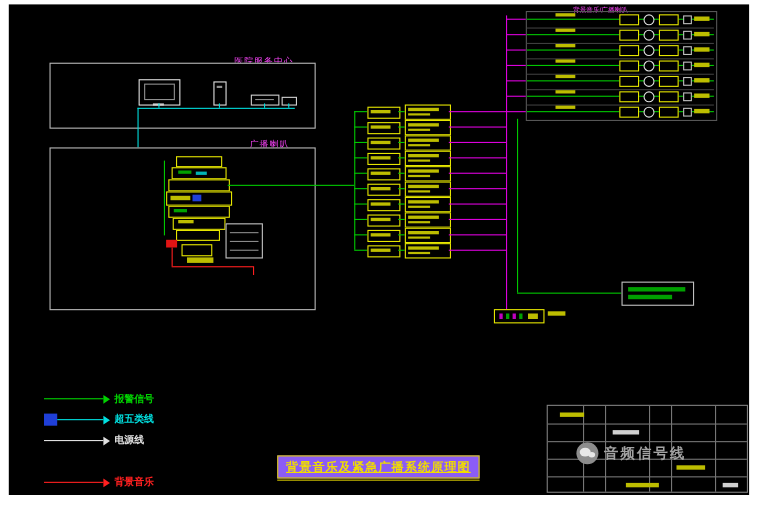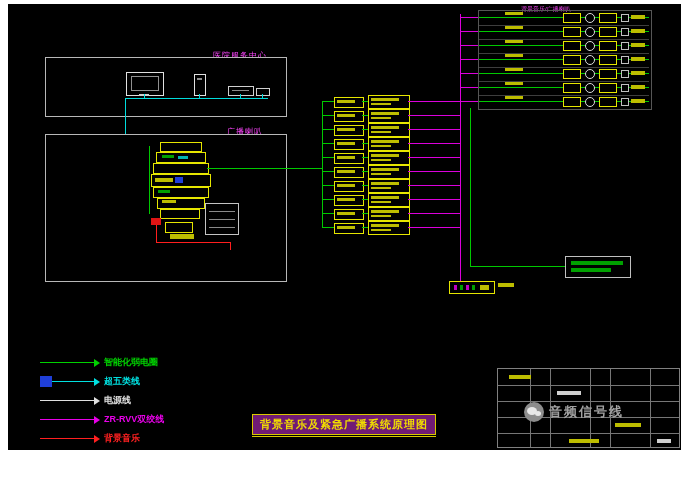--- a/index.html
+++ b/index.html
@@ -35,21 +35,21 @@
   .prow span{position:absolute;}
 
   .arow{position:absolute;left:314px;width:140px;height:13px;}
   .arow span{position:absolute;}
 
   .lrow{position:absolute;left:32px;width:190px;height:13px;}
   .lline{position:absolute;top:6px;height:1px;}
   .larrow{position:absolute;top:3px;width:0;height:0;border:4px solid transparent;border-right-width:0;border-left-width:6px;}
   .ltext{position:absolute;top:0;font-size:9px;font-weight:bold;white-space:nowrap;}
 
-  .dtitle{position:absolute;color:#f0dc00;font-size:11px;font-weight:bold;letter-spacing:1px;border:1px solid #d8c800;padding:2px 7px;white-space:nowrap;background:#701a75;}
+  .dtitle{position:absolute;color:#f0dc00;font-size:11px;font-weight:bold;letter-spacing:1px;border:1px solid #d8c800;padding:2px 7px;white-space:nowrap;background:#8b5cf6;text-decoration:underline;}
 
   .tbframe{position:absolute;border:1px solid #808080;}
   .tbl{position:absolute;background:#767676;}
 
   .wm{position:absolute;display:flex;align-items:center;gap:5px;z-index:9;}
   .wm-logo{width:20px;height:20px;border-radius:50%;background:#8d8d8d;position:relative;display:inline-block;}
   .wm-logo .b1{position:absolute;left:3px;top:5px;width:10px;height:8px;background:#e8e8e8;border-radius:50%;}
   .wm-logo .b2{position:absolute;left:11px;top:9px;width:6px;height:5px;background:#e8e8e8;border-radius:50%;}
   .wm-text{color:#a2a2a2;font-size:13px;font-weight:bold;letter-spacing:2px;white-space:nowrap;}
 
@@ -309,37 +309,32 @@
         <span class="hl c-g" style="left:40px;top:6px;width:6px;"></span>
         <span class="ybox" style="left:46px;top:0;width:40px;height:12px;"></span>
         <span class="ybar" style="left:49px;top:3px;width:28px;height:3px;"></span>
         <span class="ybar" style="left:49px;top:8px;width:20px;height:2px;"></span>
         <span class="hl c-m" style="left:86px;top:6px;width:52px;"></span>
       </div>
 
     <div class="lrow" style="top:352px;">
       <span class="lline" style="left:0;width:54px;background:#00d200;"></span>
       <span class="larrow" style="left:54px;border-left-color:#00d200;"></span>
-      <span class="ltext" style="left:64px;color:#00d200;">智能化弱电圈</span>
+      <span class="ltext" style="left:64px;color:#00d200;">报警信号</span>
     </div>
     <div class="lrow" style="top:390px;">
       <span class="lline" style="left:0;width:54px;background:#e0e0e0;"></span>
       <span class="larrow" style="left:54px;border-left-color:#e0e0e0;"></span>
       <span class="ltext" style="left:64px;color:#e0e0e0;">电源线</span>
     </div>
     <div class="lrow" style="top:371px;">
       <span class="bluebox" style="left:0;top:1px;width:12px;height:11px;"></span>
       <span class="lline" style="left:12px;width:42px;background:#00e0e0;"></span>
       <span class="larrow" style="left:54px;border-left-color:#00e0e0;"></span>
       <span class="ltext" style="left:64px;color:#00e0e0;">超五类线</span>
-    </div>
-    <div class="lrow" style="top:409px;">
-      <span class="lline" style="left:0;width:54px;background:#e800e8;"></span>
-      <span class="larrow" style="left:54px;border-left-color:#e800e8;"></span>
-      <span class="ltext" style="left:64px;color:#e800e8;">ZR-RVV双绞线</span>
     </div>
     <div class="lrow" style="top:428px;">
       <span class="lline" style="left:0;width:54px;background:#ff2020;"></span>
       <span class="larrow" style="left:54px;border-left-color:#ff2020;"></span>
       <span class="ltext" style="left:64px;color:#ff2020;">背景音乐</span>
     </div>
 
     <div class="dtitle" style="left:244px;top:410px;">背景音乐及紧急广播系统原理图</div>
     <span class="hl c-y" style="left:244px;top:432px;width:184px;"></span>
 

